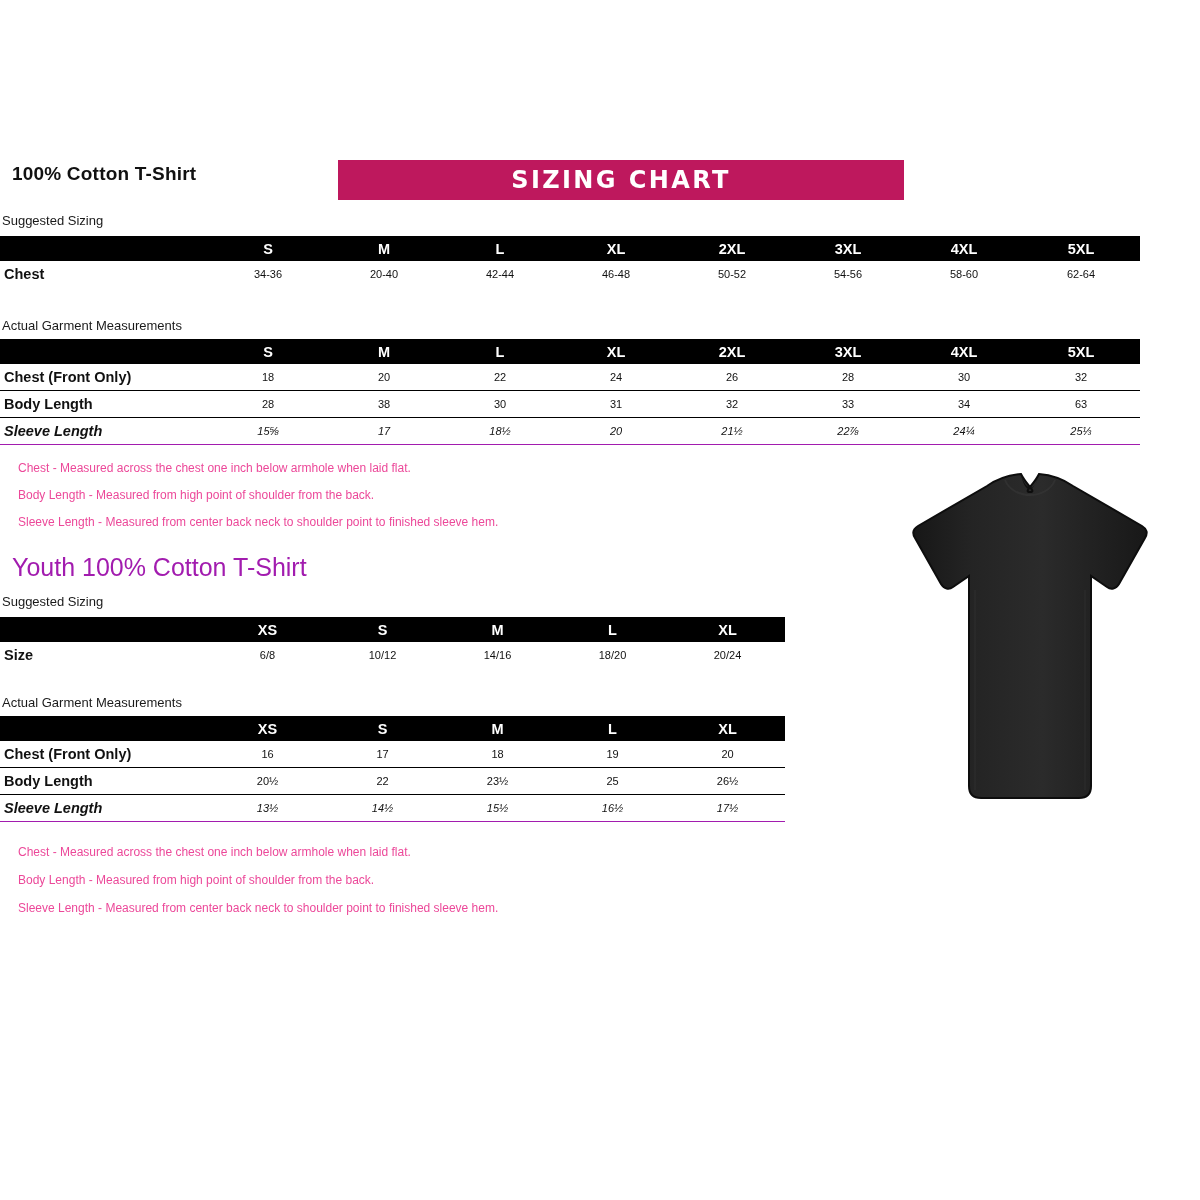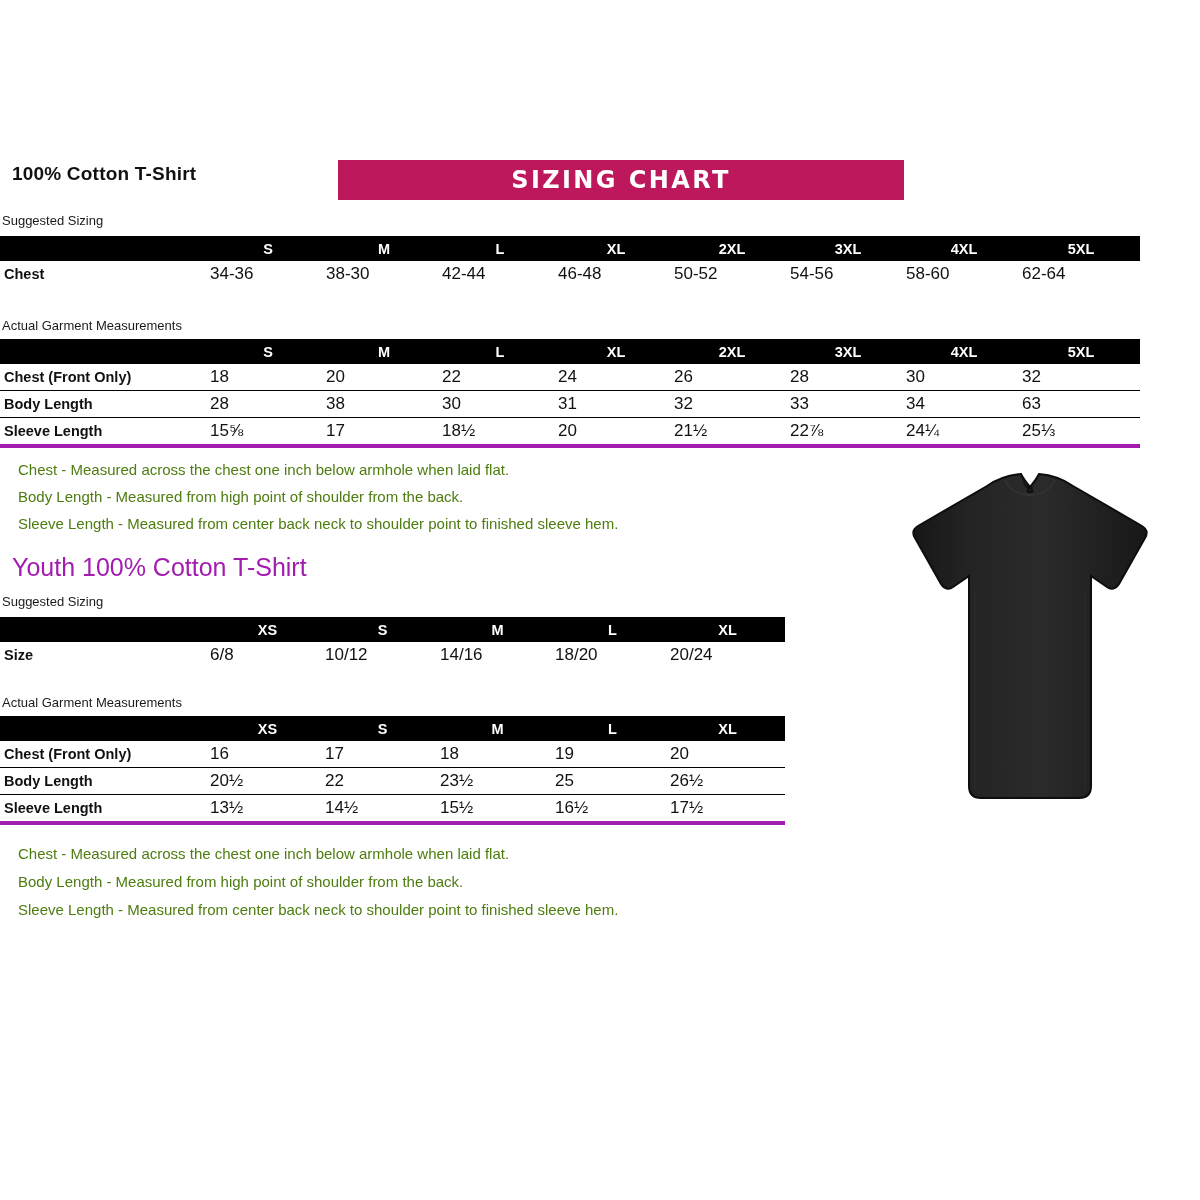--- a/index.html
+++ b/index.html
@@ -77,42 +77,44 @@
     height: 25px;
     text-align: center;
     vertical-align: middle;
   }
   table.chart thead th.rowhead {
     text-align: left;
     padding-left: 6px;
   }
   table.chart tbody td {
     height: 26px;
+    text-align: center;
     vertical-align: middle;
     color: #111;
-    font-size: 17px;
+    font-size: 11px;
   }
   table.chart tbody td.rowhead {
     text-align: left;
     padding-left: 4px;
     font-weight: 700;
     font-size: 14.5px;
   }
   table.chart.ruled tbody tr {
     border-bottom: 1px solid #000;
   }
   table.chart.ruled tbody tr:last-child {
-    border-bottom: 4px solid #a21caf;
+    border-bottom: 1px solid #a21caf;
+    font-style: italic;
   }
 
   
   .note {
     position: absolute;
-    font-size: 15px;
-    color: #4d7c0f;
+    font-size: 12px;
+    color: #ec4899;
     white-space: nowrap;
     text-align: center;
   }
 
   
   .youth-title {
     position: absolute;
     left: 12px;
     top: 553px;
     font-size: 25px;
@@ -164,21 +166,21 @@
         <th>2XL</th>
         <th>3XL</th>
         <th>4XL</th>
         <th>5XL</th>
       </tr>
     </thead>
     <tbody>
       <tr>
         <td class="rowhead">Chest</td>
         <td>34-36</td>
-        <td>38-30</td>
+        <td>20-40</td>
         <td>42-44</td>
         <td>46-48</td>
         <td>50-52</td>
         <td>54-56</td>
         <td>58-60</td>
         <td>62-64</td>
       </tr>
     </tbody>
   </table>
 

